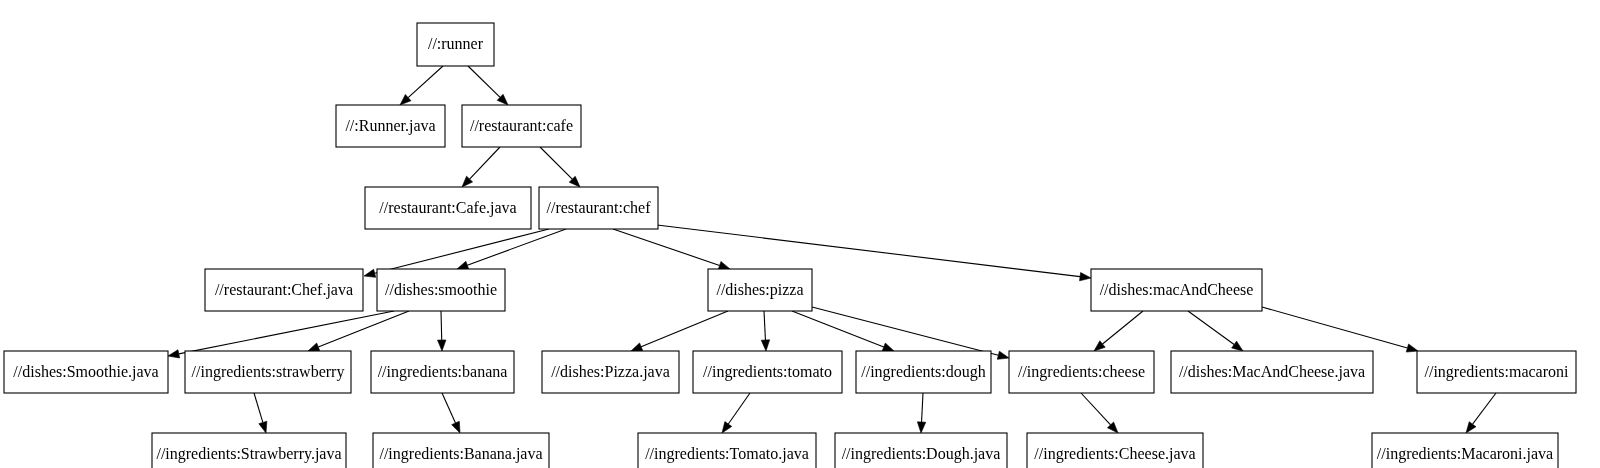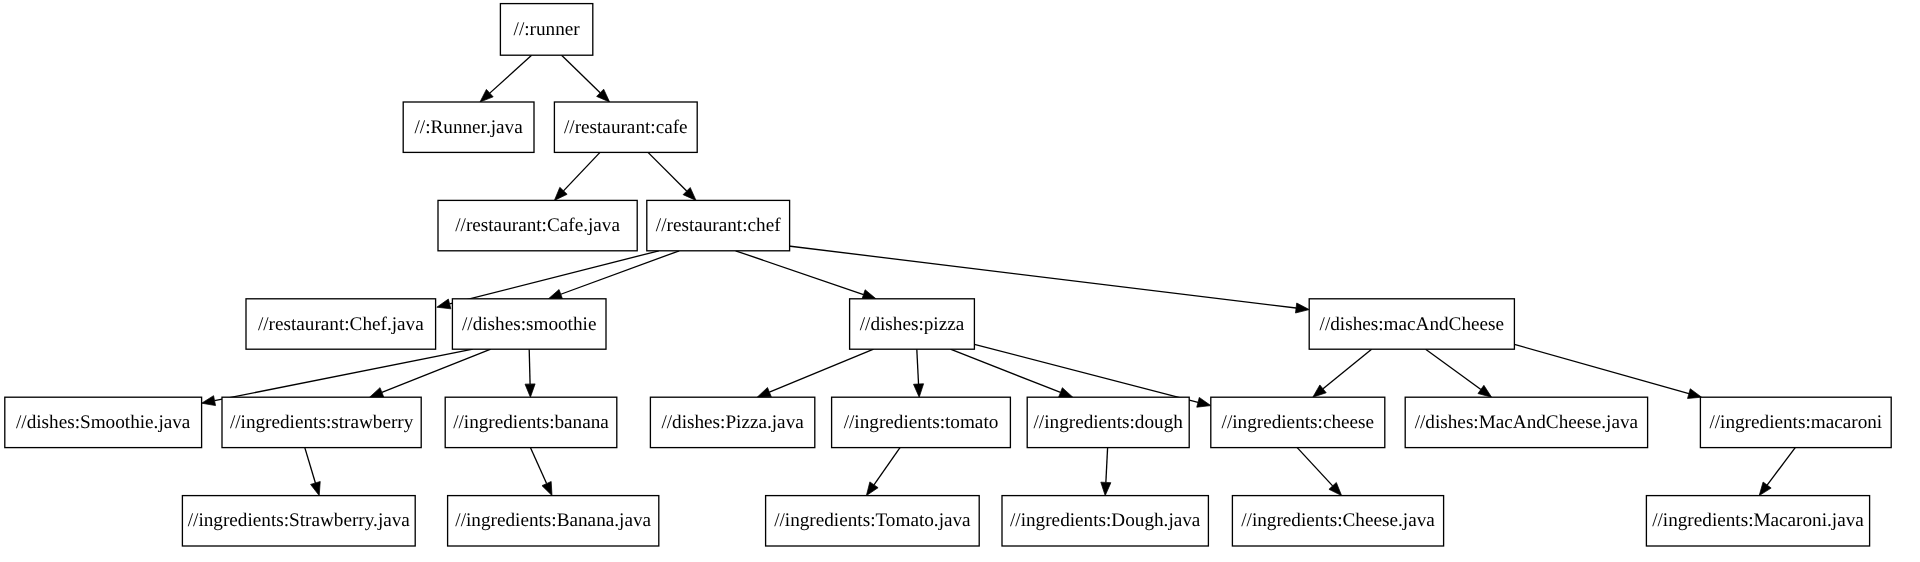--- a/index.html
+++ b/index.html
@@ -10,20 +10,21 @@
   body {
     width: 1600px;
     height: 468px;
     font-family: "Liberation Serif", "DejaVu Serif", serif;
     overflow: hidden;
   }
   #graph-root {
     position: relative;
     width: 1600px;
     height: 348px;
+    margin-top: 20px;
   }
   svg#graph-canvas {
     position: absolute;
     top: 0;
     left: 0;
     width: 1600px;
     height: 468px;
     display: block;
   }
   .node-box {

